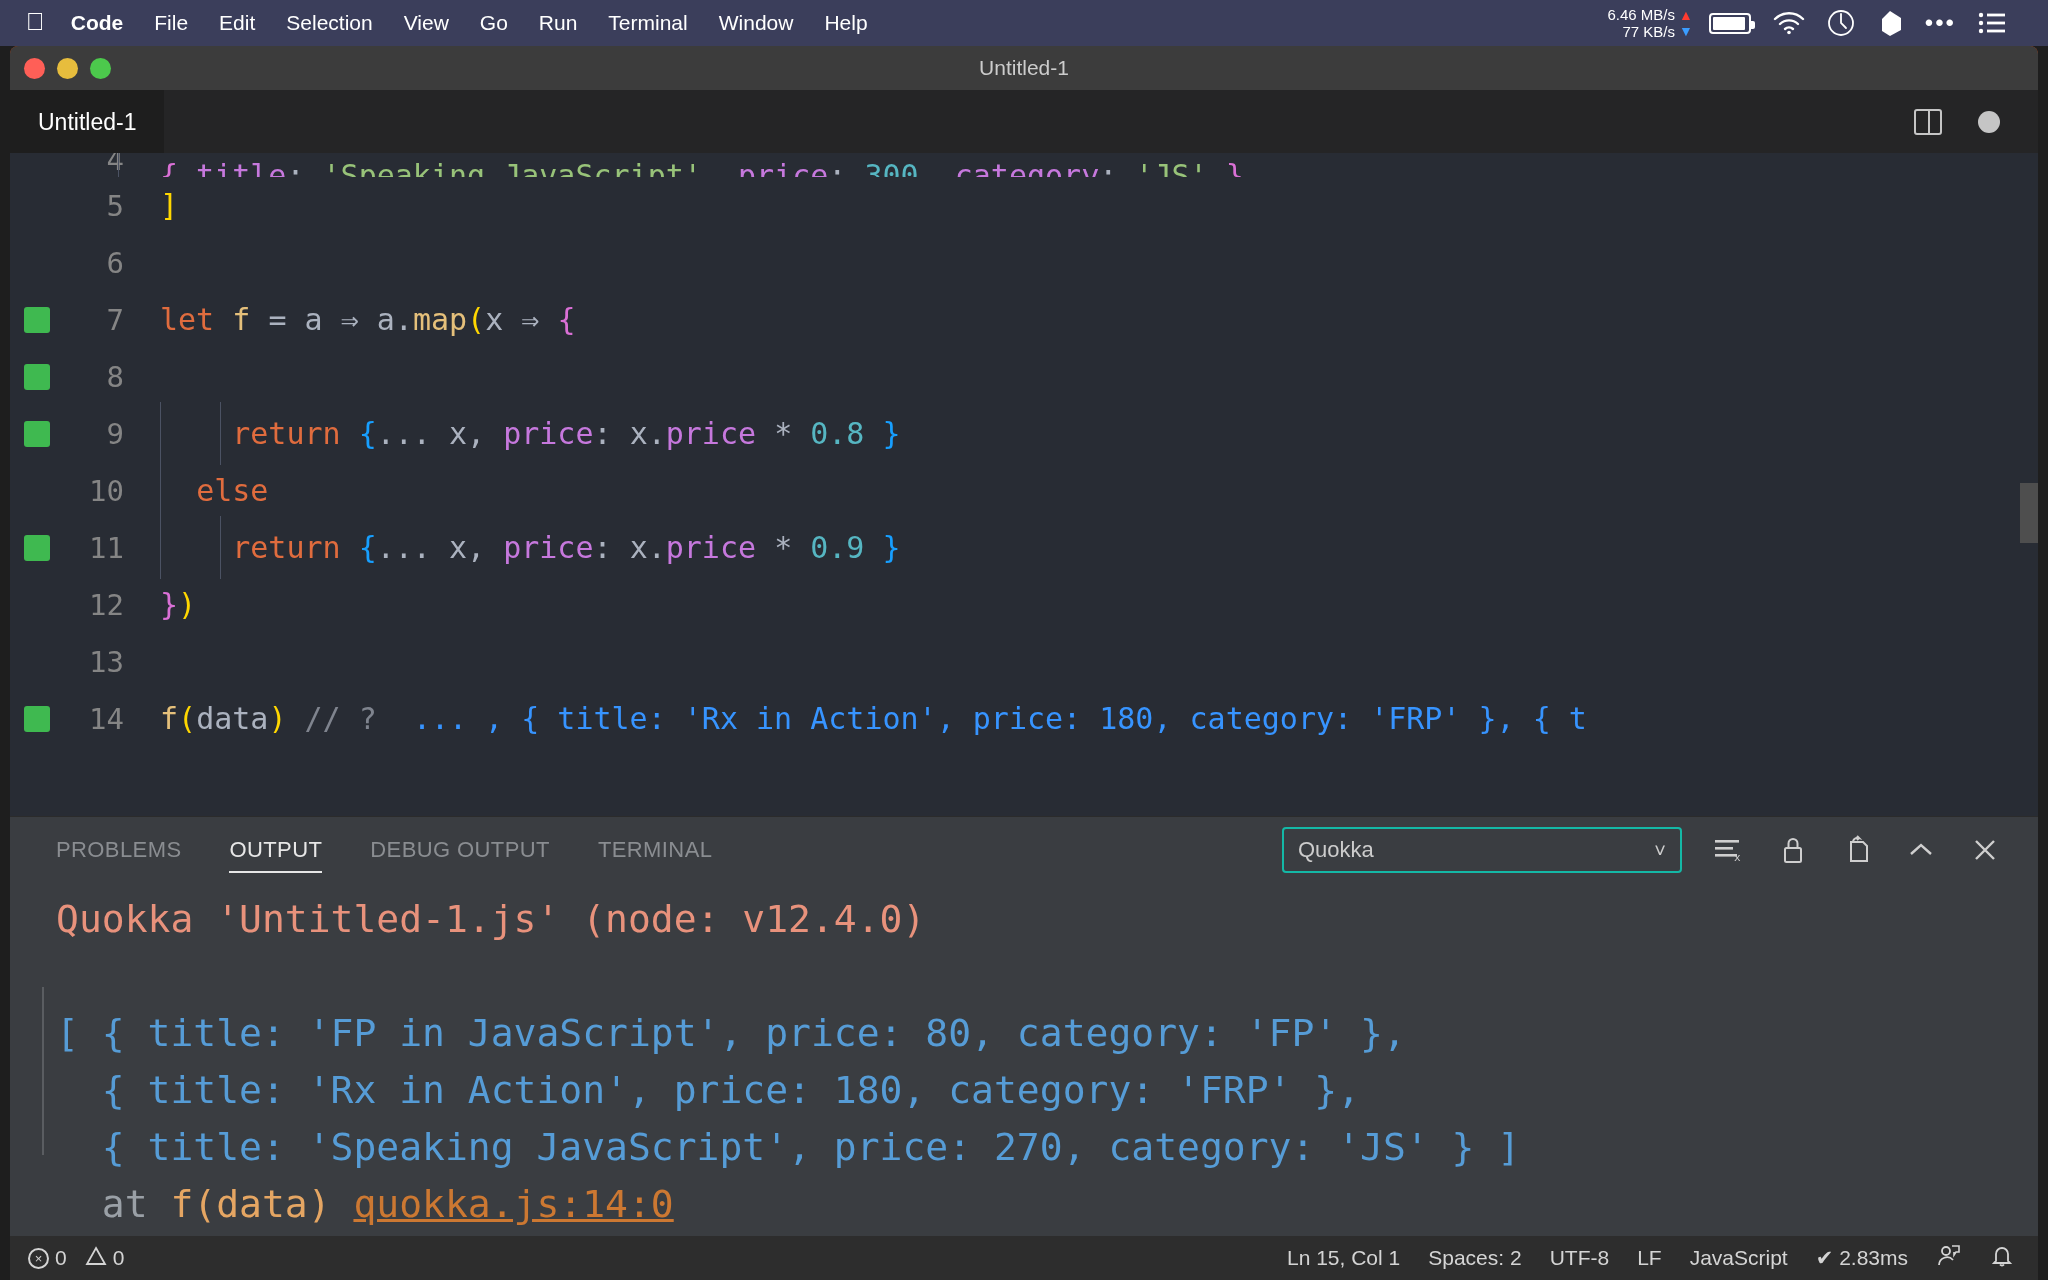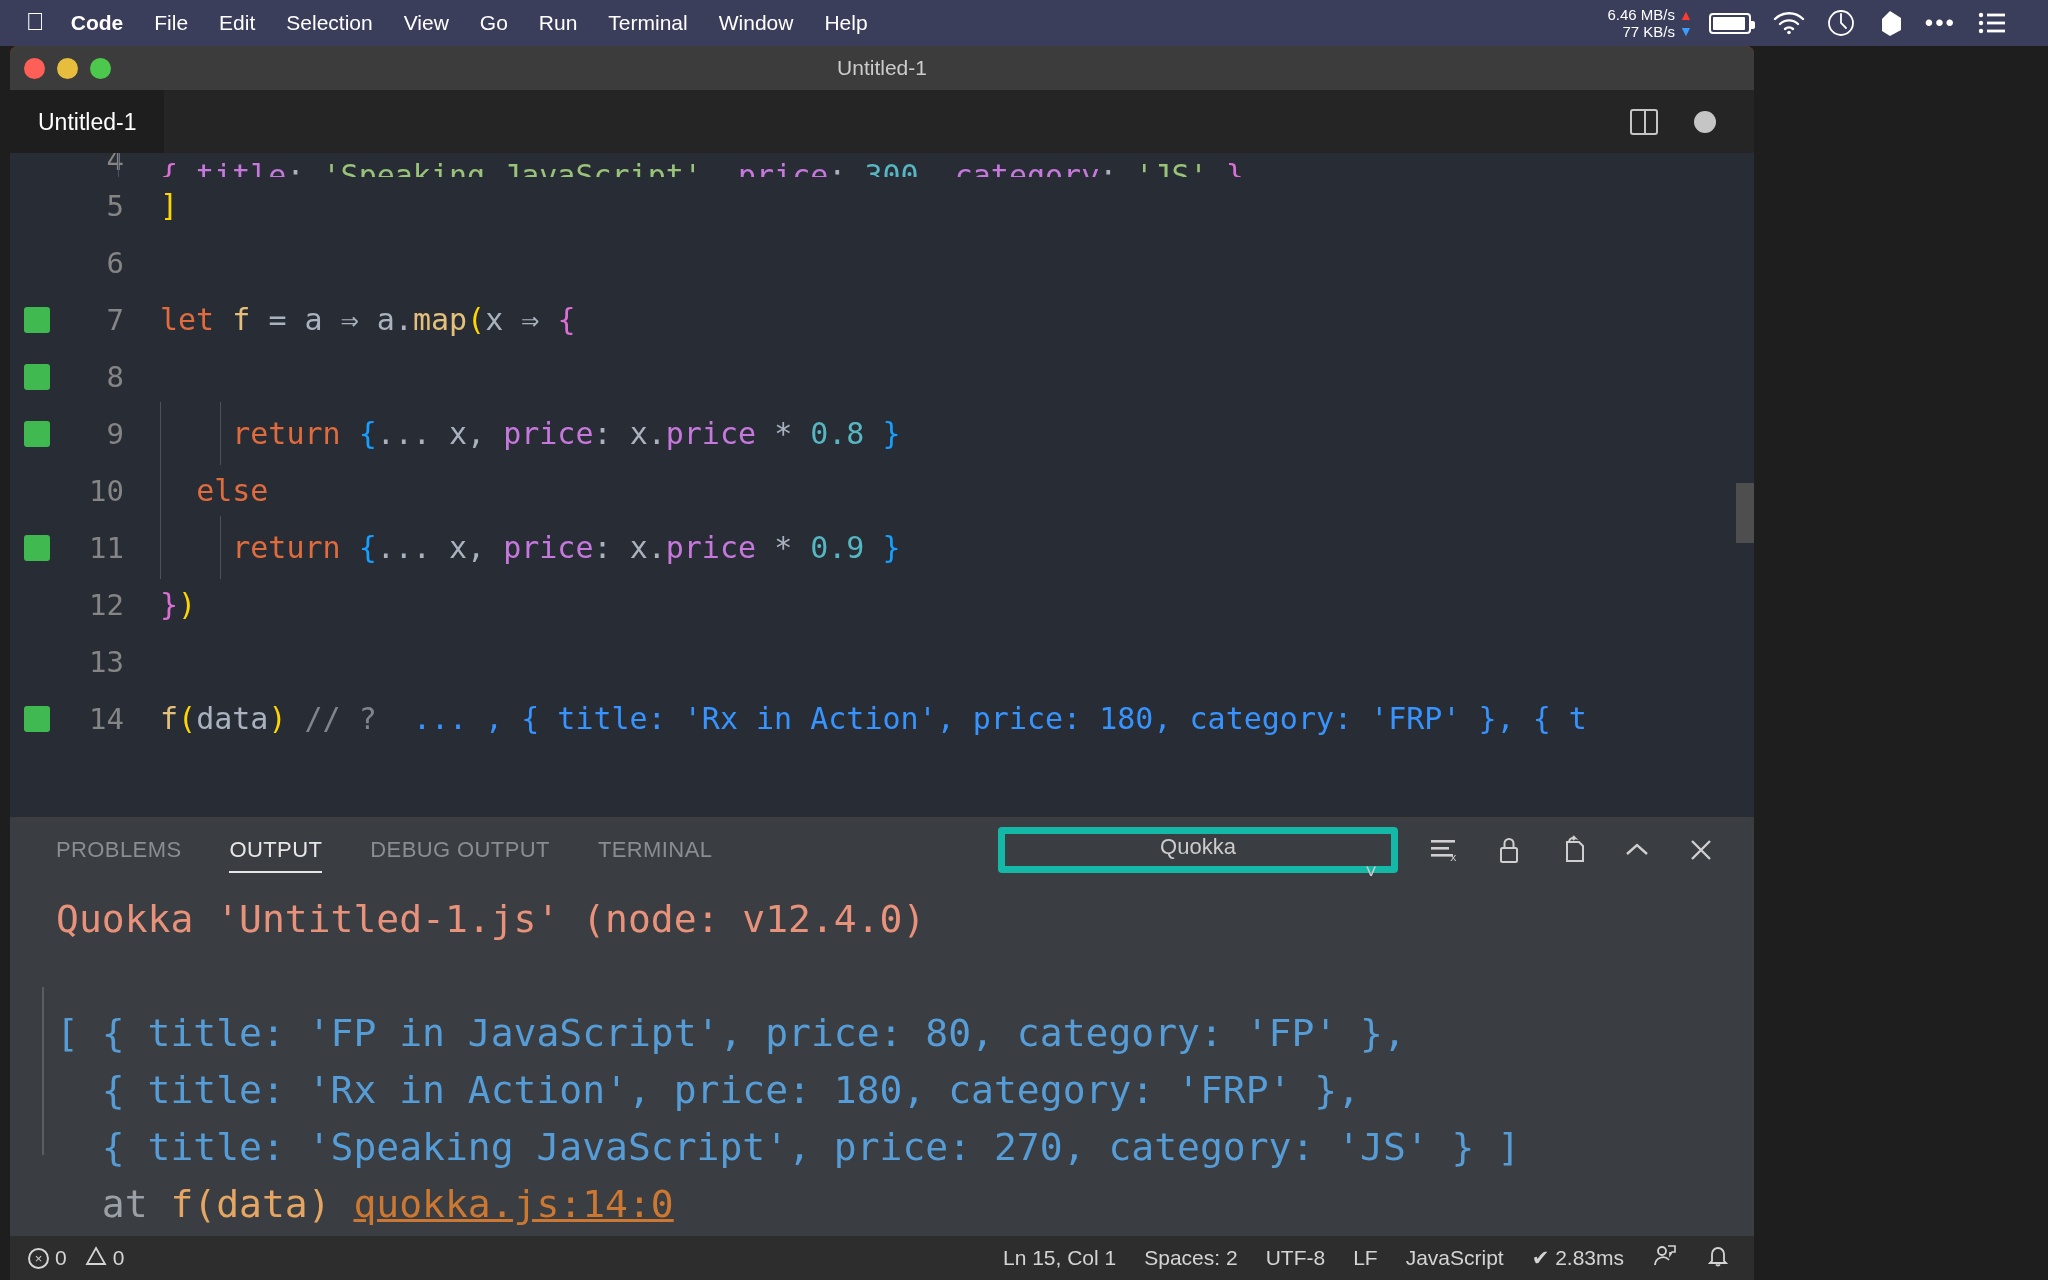--- a/index.html
+++ b/index.html
@@ -43,21 +43,21 @@
   }
   .battery::after{
     content:""; position:absolute; right:-6px; top:6px; width:4px; height:8px;
     background:#fff; border-radius:0 2px 2px 0;
   }
   .battery .fill { position:absolute; left:2px; top:2px; bottom:2px; width:32px; background:#fff; border-radius:1px;}
   .dots3 { font-size:24px; letter-spacing:2px; line-height:10px; }
 
   
   #window {
-    position:absolute; top:46px; left:10px; width:1744px; height:1234px;
+    position:absolute; top:46px; left:10px; width:2028px; height:1234px;
     background:#c2410c; border-radius:8px 8px 0 0; overflow:hidden;
   }
   #titlebar {
     height:44px; background:#3c3c3c; position:relative;
     display:flex; align-items:center;
   }
   .traffic { display:flex; gap:12px; padding-left:14px; }
   .tl { width:21px; height:21px; border-radius:50%; }
   .tl.r { background:#ff5f57; }
   .tl.y { background:#e7bd3d; }
@@ -143,23 +143,23 @@
     height:66px; display:flex; align-items:center; position:relative;
   }
   .ptab.active { color:#e7e7e7; }
   .ptab.active::after {
     content:""; position:absolute; left:0; right:0; bottom:10px; height:2px; background:#e7e7e7;
   }
   .ptools {
     margin-left:auto; display:flex; align-items:center; gap:30px; padding-right:36px;
   }
   .psel {
-    width:400px; height:46px; border:7px solid #14b8a6; border-radius:4px;
+    width:400px; height:46px; border:2px solid #14b8a6; border-radius:4px;
     display:flex; align-items:center; padding:0 14px;
-    color:#cccccc; font-size:22px; background:transparent;flex-direction:column;
+    color:#cccccc; font-size:22px; background:transparent;
   }
   .psel .chev { margin-left:auto; font-size:20px; }
   .picon { color:#cfcfcf; display:flex; align-items:center; justify-content:center;
            width:34px; height:34px; }
 
   #panelbody {
     position:absolute; top:66px; left:0; right:0; bottom:0; overflow:hidden;
     padding-left:46px; padding-top:8px;
   }
   .oline {

